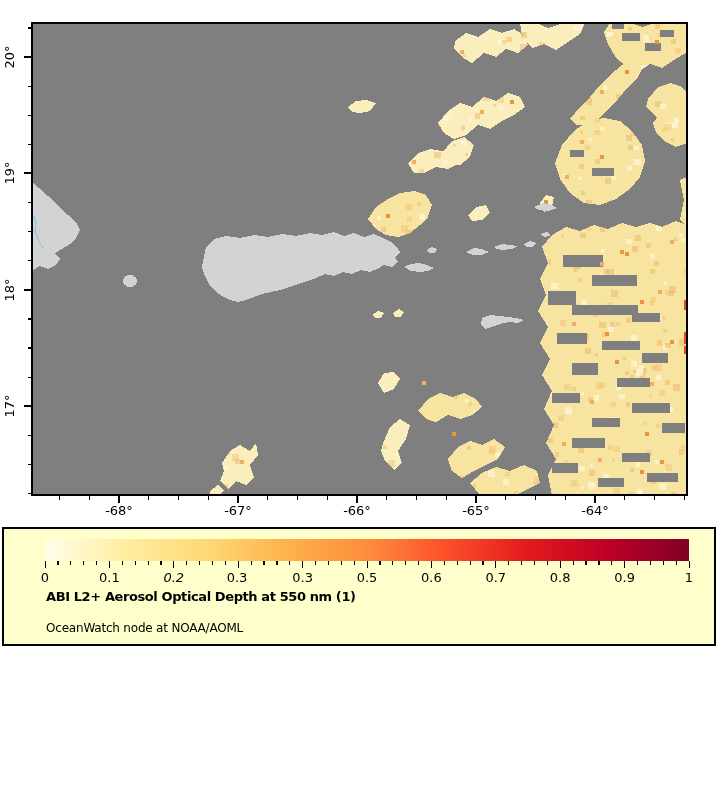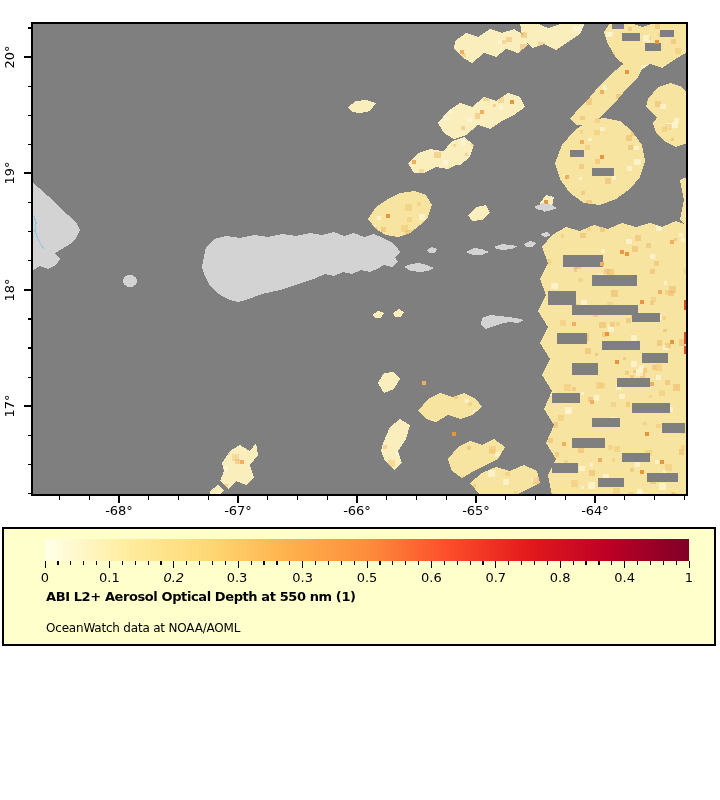--- a/index.html
+++ b/index.html
@@ -578,20 +578,20 @@
   <div id="cb-labels">
       <div class="cb-label" style="left: 41px; top: 41px;">0</div>
       <div class="cb-label" style="left: 105.4px; top: 41px;">0.1</div>
       <div class="cb-label" style="left: 169.8px; top: 41px; font-style: italic;">0.2</div>
       <div class="cb-label" style="left: 233px; top: 41px;">0.3</div>
       <div class="cb-label" style="left: 298.6px; top: 41px;">0.3</div>
       <div class="cb-label" style="left: 363px; top: 41px;">0.5</div>
       <div class="cb-label" style="left: 427.4px; top: 41px;">0.6</div>
       <div class="cb-label" style="left: 491.8px; top: 41px;">0.7</div>
       <div class="cb-label" style="left: 556.2px; top: 41px;">0.8</div>
-      <div class="cb-label" style="left: 620.6px; top: 41px;">0.4</div>
+      <div class="cb-label" style="left: 620.6px; top: 41px;">0.9</div>
       <div class="cb-label" style="left: 685px; top: 41px;">1</div>
     </div>
   <div id="legend-text" style="left: 42px; top: 60px;">
     <div id="legend-title">ABI L2+ Aerosol Optical Depth at 550 nm (1)</div>
-    <div class="legend-line">OceanWatch data at NOAA/AOML</div>
+    <div class="legend-line">OceanWatch node at NOAA/AOML</div>
   </div>
 </div>
 
 </body></html>

